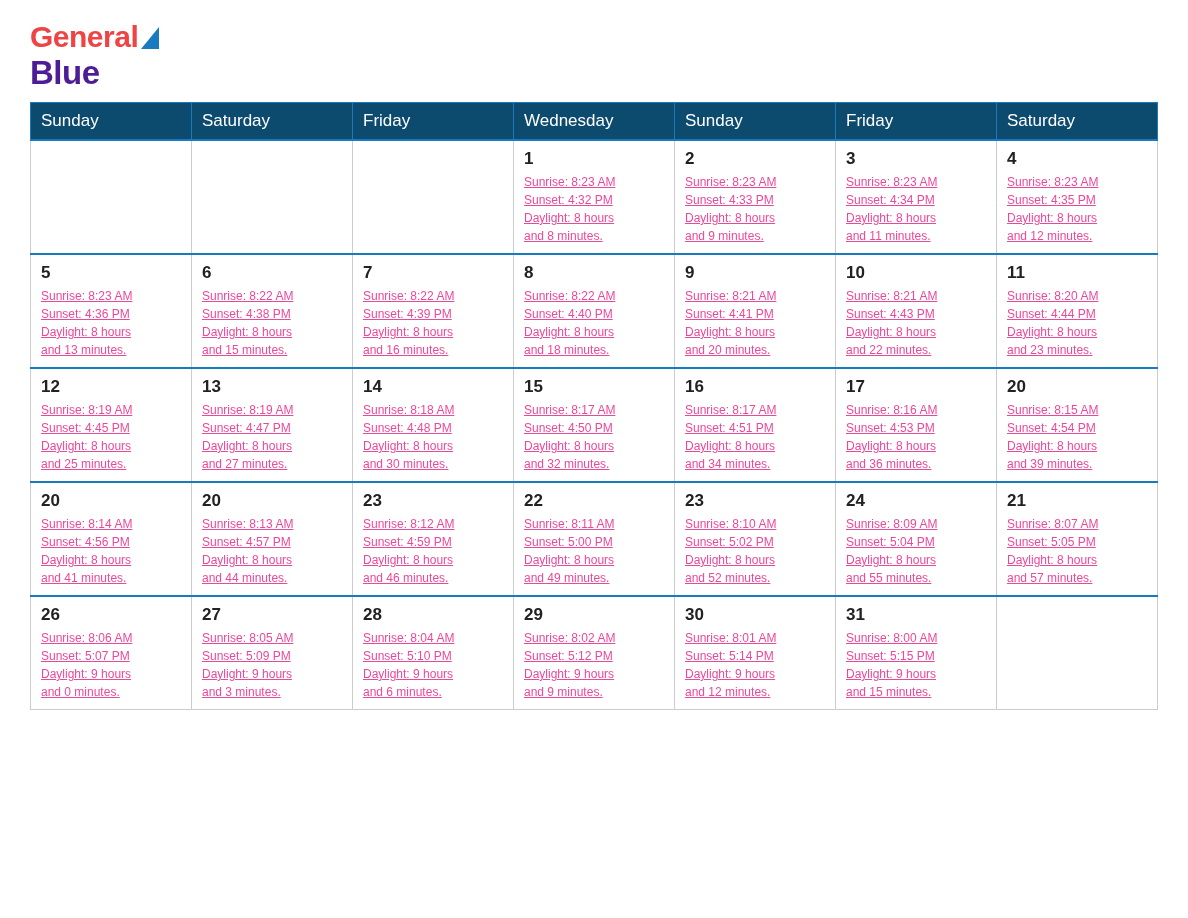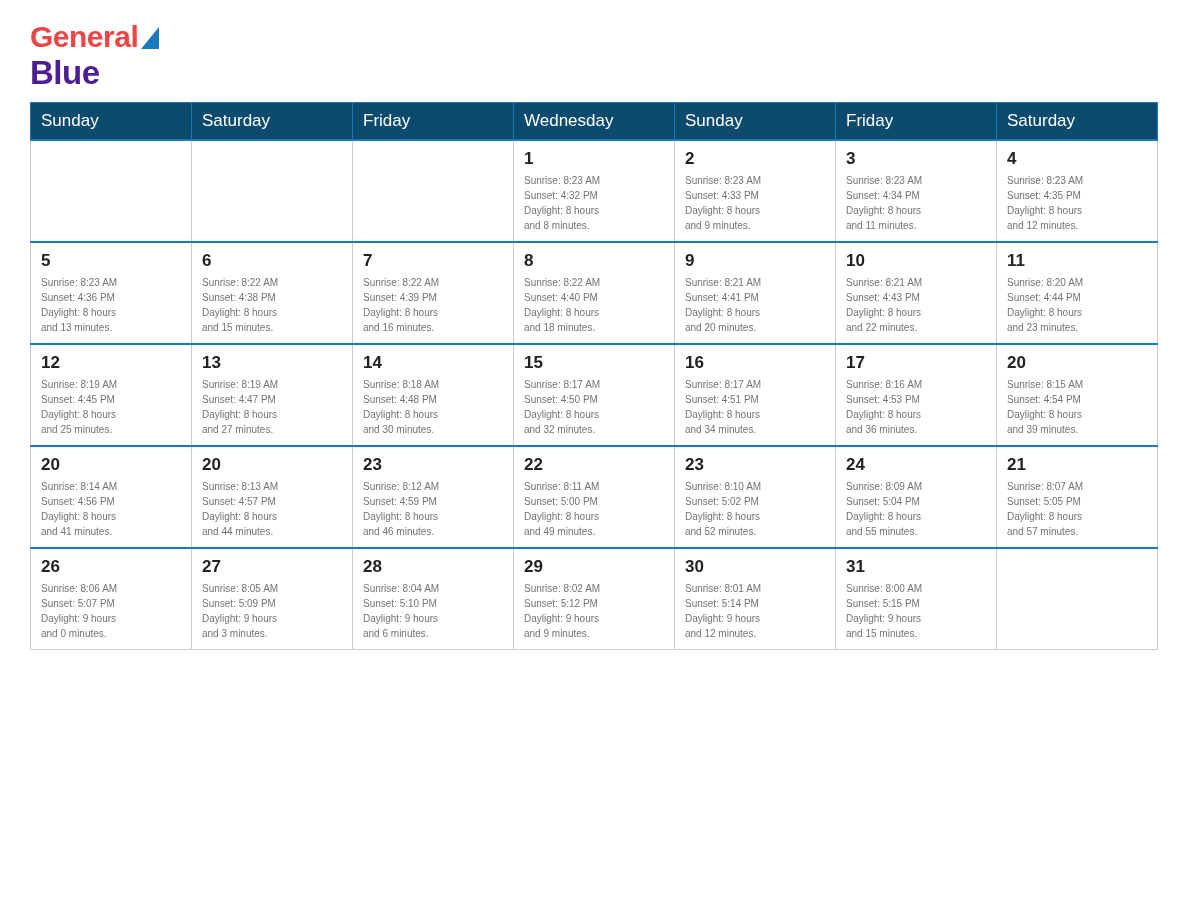--- a/index.html
+++ b/index.html
@@ -61,23 +61,24 @@
       min-height: 100px;
     }
     .calendar tbody tr td .day-number {
       font-size: 17px;
       font-weight: bold;
       color: #222;
       margin-bottom: 4px;
       display: block;
     }
     .calendar tbody tr td .day-info {
-      font-size: 10px;
-      color: #737373;
+      font-size: 12px;
+      color: #ec4899;
       line-height: 1.5;
+      text-decoration: underline;
     }
     .calendar tbody tr td.empty {
       background: #fff;
     }
     .logo-row1 {
       display: flex;
       align-items: center;
     }
     
   </style>

